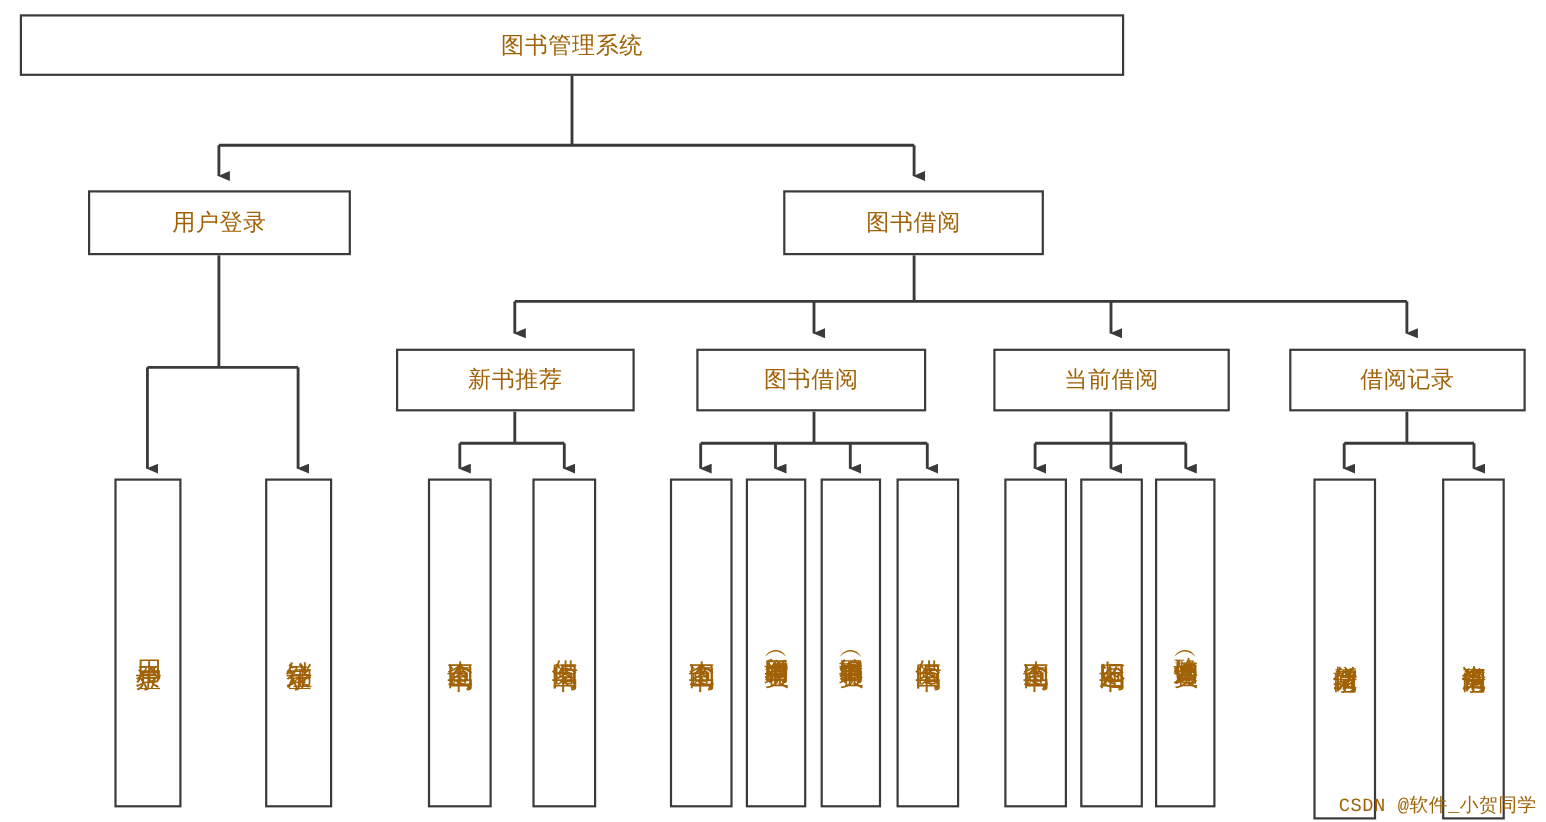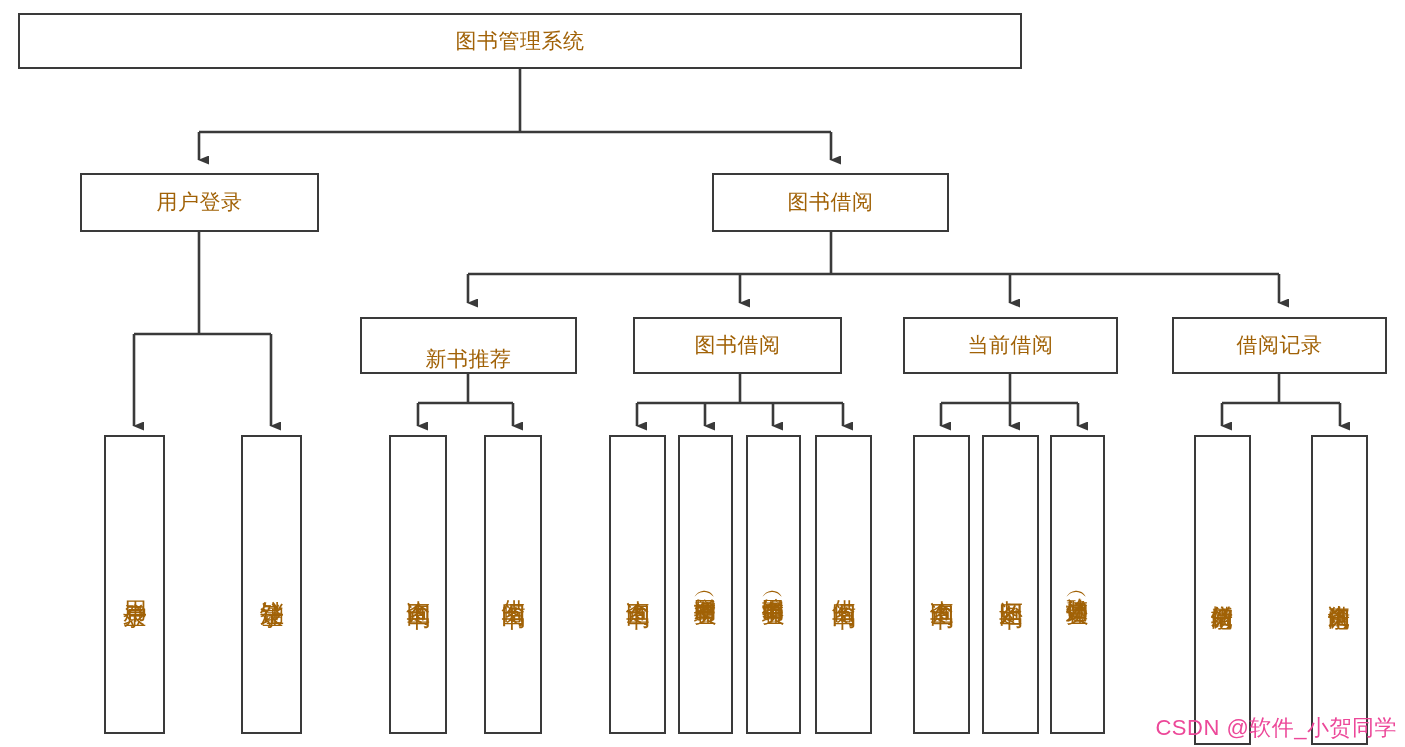--- a/index.html
+++ b/index.html
@@ -66,25 +66,25 @@
     max-height: 100%;
   }
   .node.vert.tight .label {
     font-size: 22px;
     letter-spacing: 1px;
   }
   .watermark {
     position: absolute;
     right: 8px;
     bottom: 4px;
-    font-size: 22px;
-    color: #ec4899;
+    font-size: 17px;
+    color: #a16207;
     white-space: nowrap;
     letter-spacing: 0.5px;
-    font-family: Liberation Sans, sans-serif;
+    font-family: Liberation Mono, monospace;
   }
 </style>
 </head>
 <body>
 
 <div id="canvas">
 
   <svg id="diagram-svg" viewBox="0 0 1405 747" xmlns="http://www.w3.org/2000/svg">
     <defs>
       <marker id="arrowhead" markerWidth="9" markerHeight="11" refX="4.5" refY="10" orient="auto" markerUnits="userSpaceOnUse">
@@ -141,21 +141,21 @@
       <span class="label">图书管理系统</span>
     </div>
 
     <div class="node horiz" style="left:80px; top:173px; width:239px; height:59px;">
       <span class="label">用户登录</span>
     </div>
     <div class="node horiz" style="left:712px; top:173px; width:237px; height:59px;">
       <span class="label">图书借阅</span>
     </div>
 
-    <div class="node horiz" style="left:360px; top:317px; width:217px; height:57px;align-items:flex-end;">
+    <div class="node horiz" style="left:360px; top:317px; width:217px; height:57px;">
       <span class="label">新书推荐</span>
     </div>
     <div class="node horiz" style="left:633px; top:317px; width:209px; height:57px;">
       <span class="label">图书借阅</span>
     </div>
     <div class="node horiz" style="left:1172px; top:317px; width:215px; height:57px;">
       <span class="label">借阅记录</span>
     </div>
     <div class="node horiz" style="left:903px; top:317px; width:215px; height:57px;">
       <span class="label">当前借阅</span>

